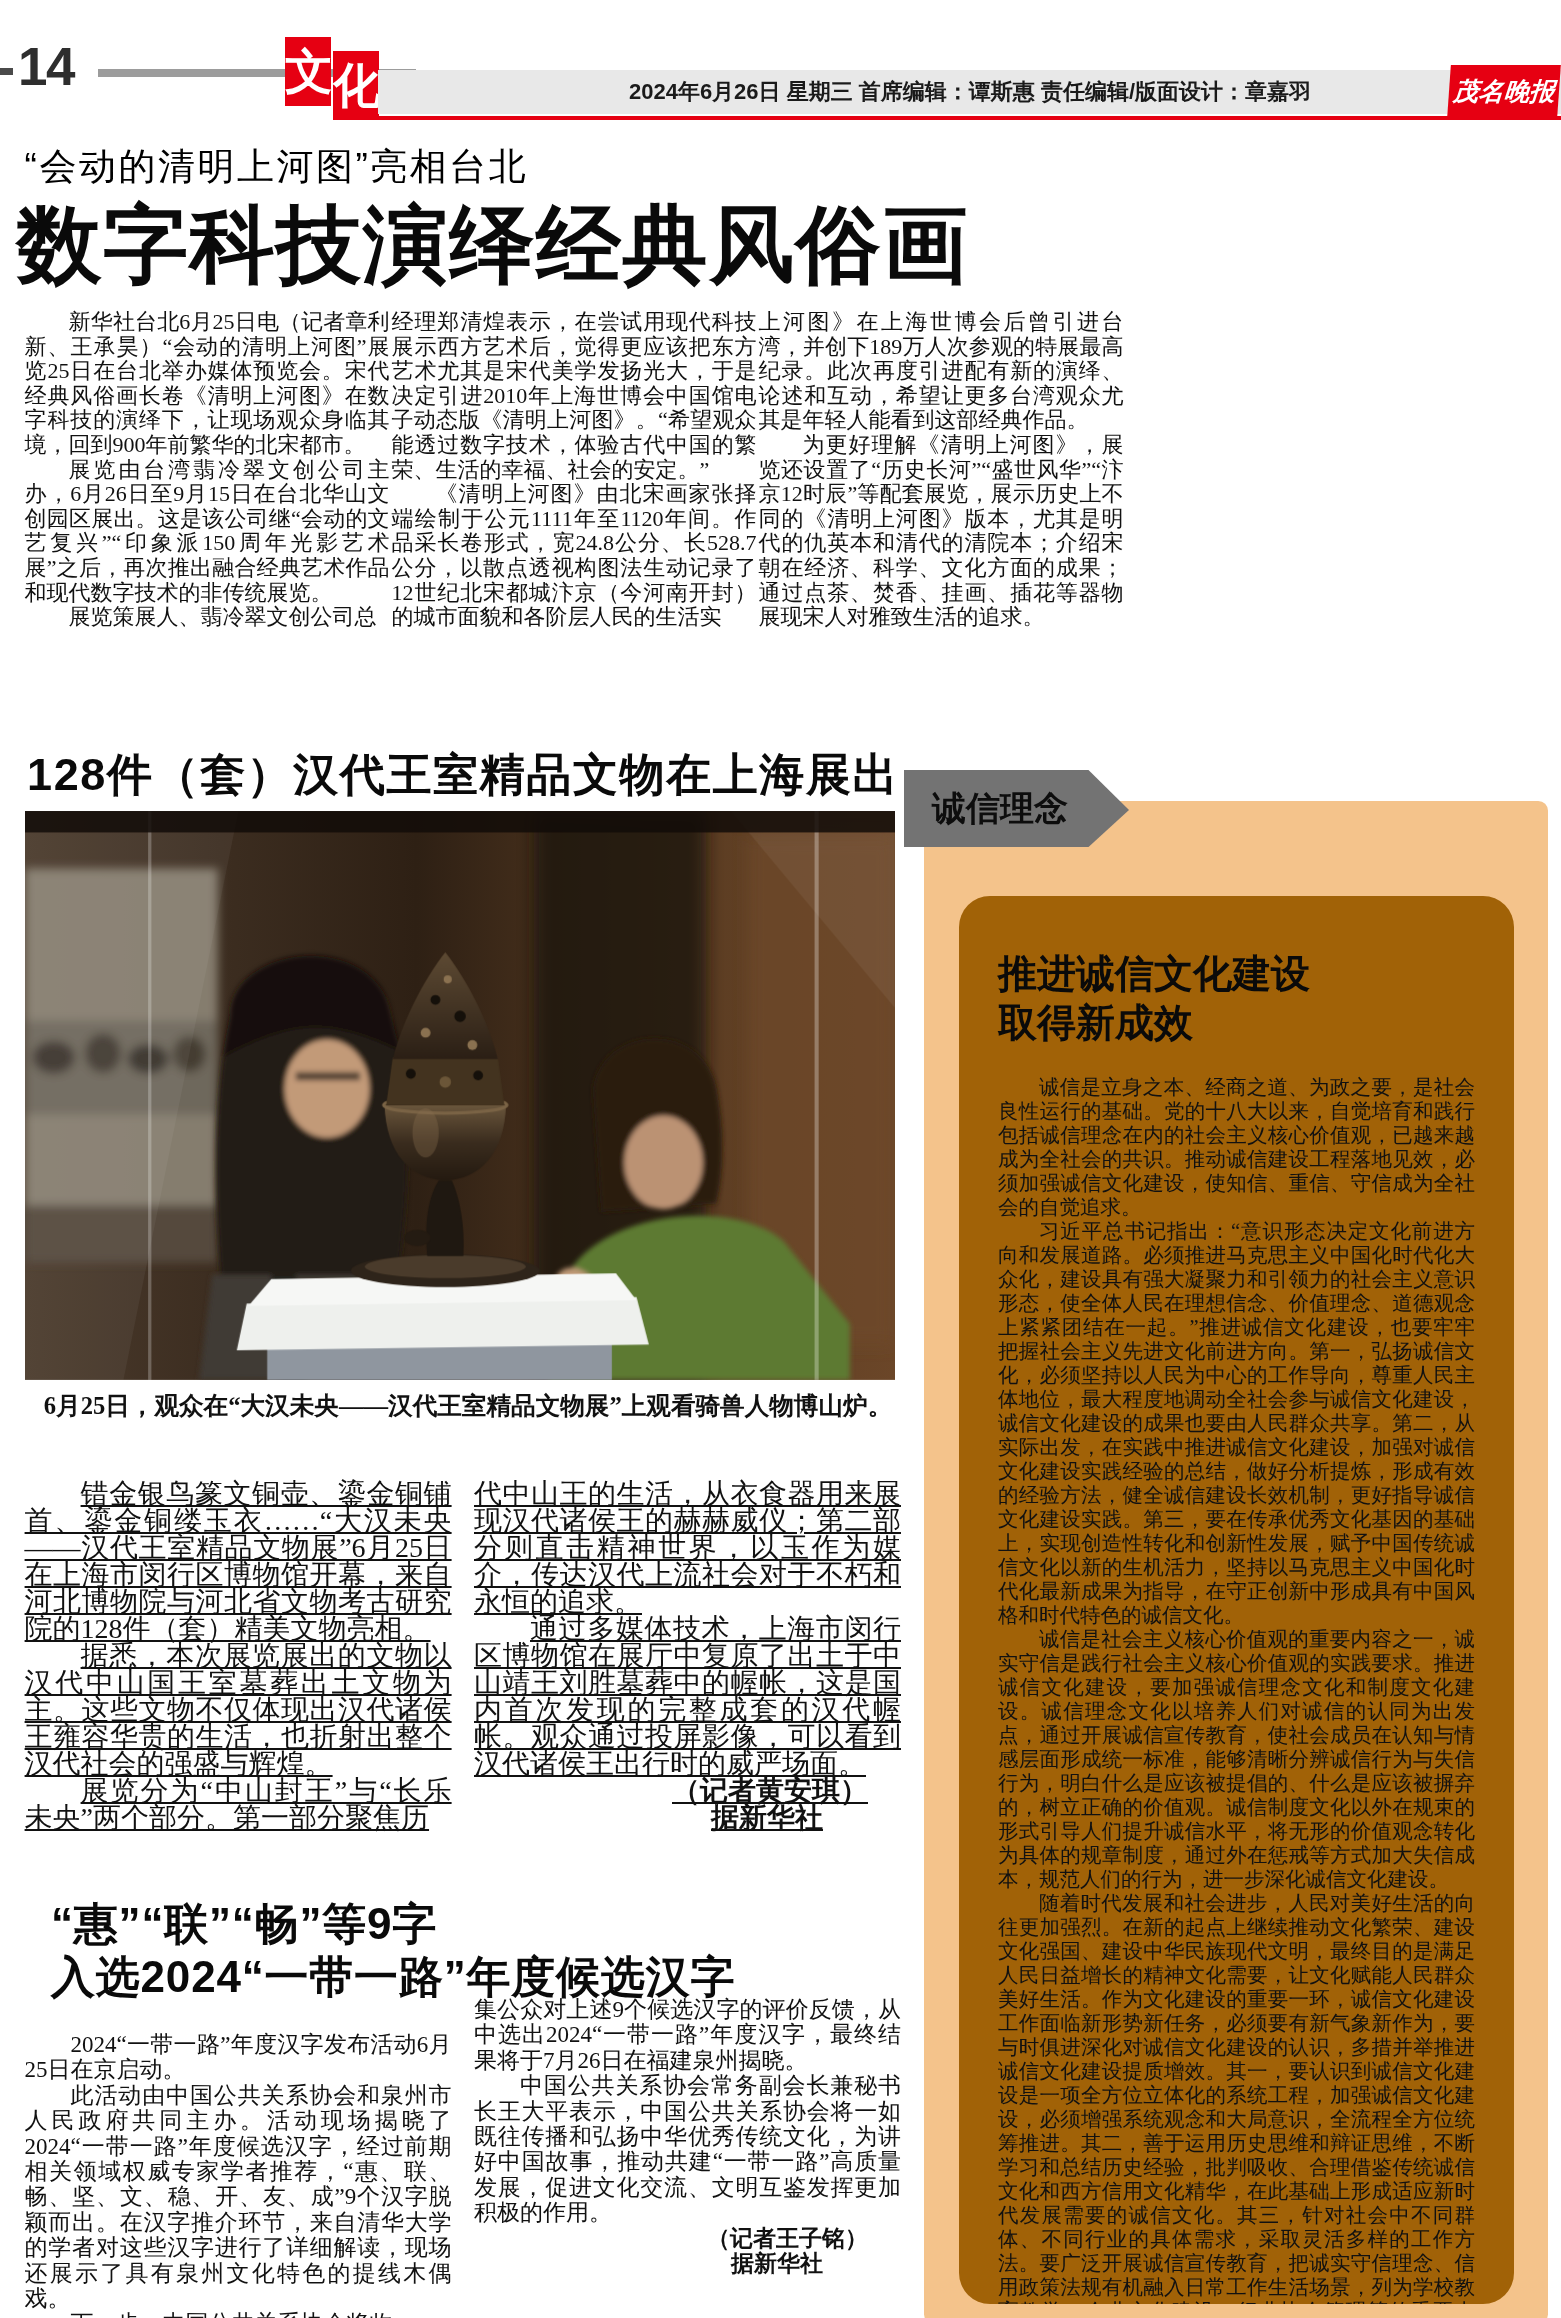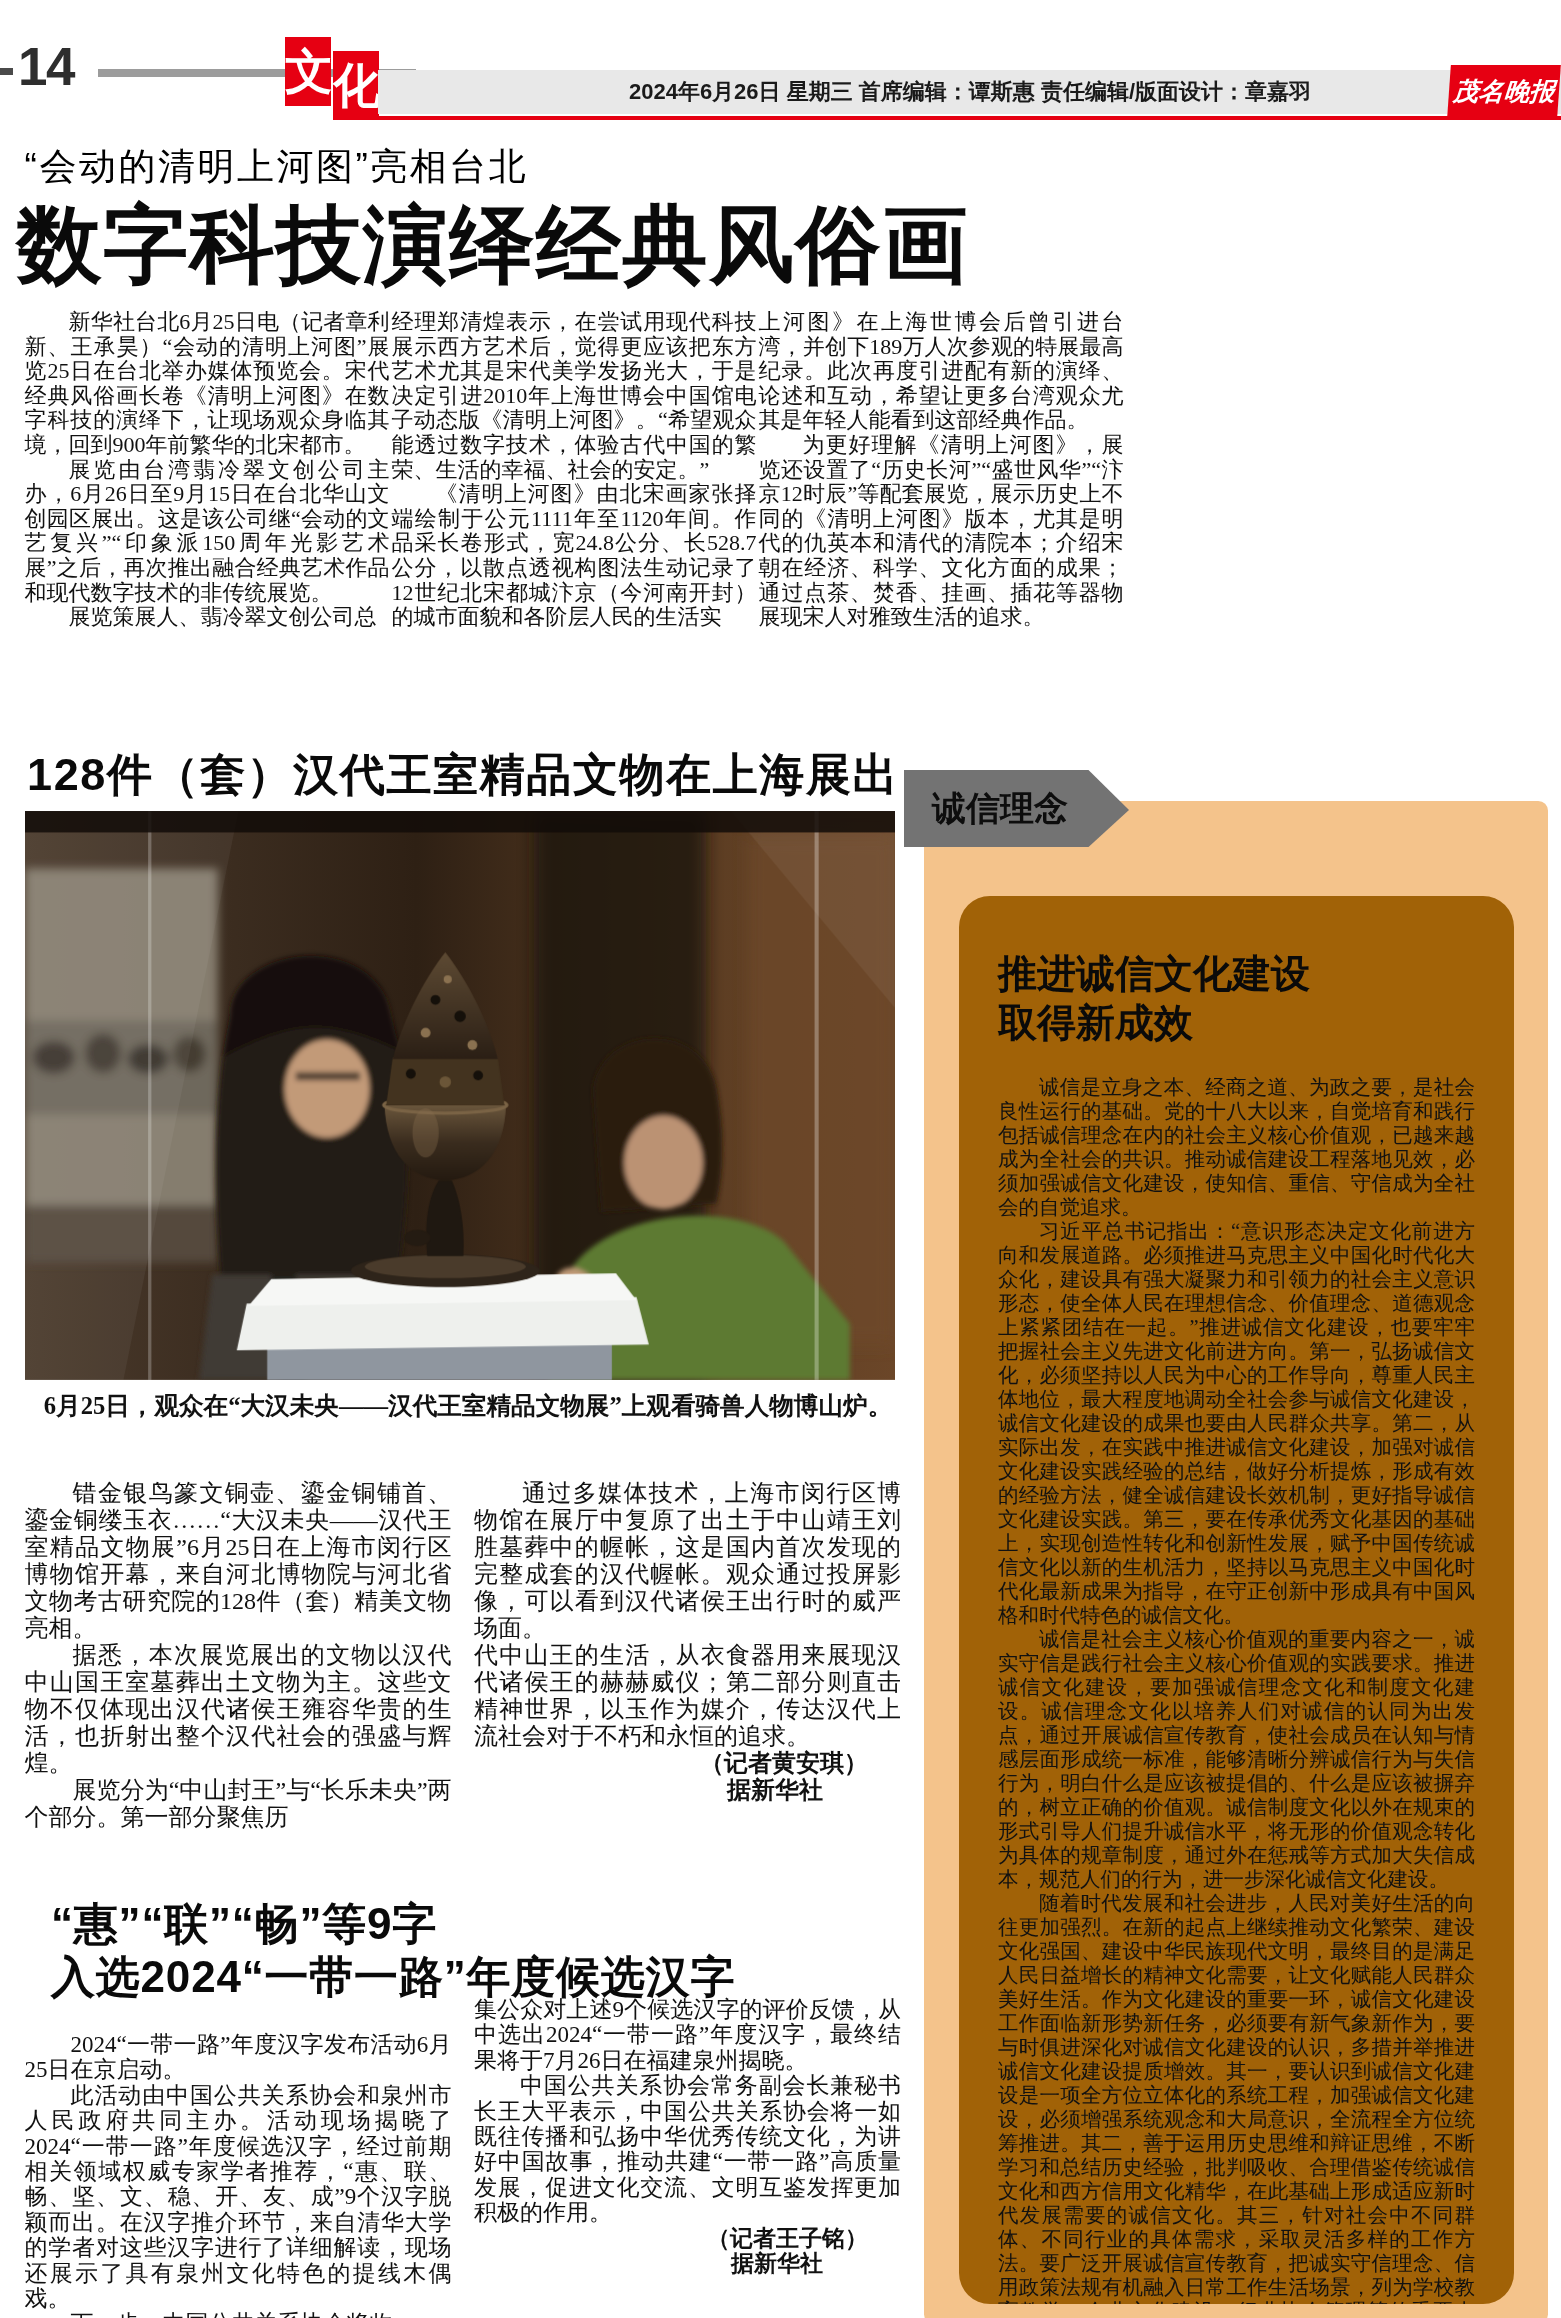--- a/index.html
+++ b/index.html
@@ -28,21 +28,21 @@
   .lead-col{width:365px;font-size:22px;line-height:24.6px;}
   .para{margin:0;text-indent:2em;text-align:justify;}
   .cont{text-indent:0;}
   .byline{margin:0;font-weight:bold;text-align:right;}
   
   .headline2{left:24.6px;top:724px;width:877px;text-align:center;font-size:45px;font-weight:800;letter-spacing:1.6px;color:#0a0a0a;}
   .photo{left:24.6px;top:790px;width:870px;height:569px;}
   .caption{left:33px;top:1367px;width:870px;font-size:24.6px;line-height:36px;font-weight:bold;}
   .caption .l1{text-align:center;margin:0;}
   .caption .l2{text-align:right;padding-right:66px;margin:0;}
-  .body2{font-size:24px;line-height:27px;}
+  .body2{font-size:28px;line-height:27px;text-decoration:underline;}
   .b2l{left:24.6px;top:1459px;width:427px;}
   .b2r{left:474px;top:1459px;width:427px;}
   .by1{padding-right:33px;}
   .by2{padding-right:78px;}
   
   .headline3{left:51px;top:1876px;font-size:44px;line-height:53px;font-weight:800;letter-spacing:0.8px;color:#0a0a0a;}
   .body3{font-size:23px;line-height:25.4px;}
   .b3l{left:24.6px;top:2011px;width:427px;height:305px;overflow:hidden;}
   .b3r{left:474px;top:1976px;width:427px;height:340px;overflow:hidden;}
   
@@ -180,22 +180,22 @@
   <div class="abs caption">
     <p class="l1">6月25日，观众在“大汉未央——汉代王室精品文物展”上观看骑兽人物博山炉。</p>
   </div>
 
   <div class="abs body2 b2l">
     <p class="para">错金银鸟篆文铜壶、鎏金铜铺首、鎏金铜缕玉衣……“大汉未央——汉代王室精品文物展”6月25日在上海市闵行区博物馆开幕，来自河北博物院与河北省文物考古研究院的128件（套）精美文物亮相。</p>
     <p class="para">据悉，本次展览展出的文物以汉代中山国王室墓葬出土文物为主。这些文物不仅体现出汉代诸侯王雍容华贵的生活，也折射出整个汉代社会的强盛与辉煌。</p>
     <p class="para">展览分为“中山封王”与“长乐未央”两个部分。第一部分聚焦历</p>
   </div>
   <div class="abs body2 b2r">
+    <p class="para cont">代中山王的生活，从衣食器用来展现汉代诸侯王的赫赫威仪；第二部分则直击精神世界，以玉作为媒介，传达汉代上流社会对于不朽和永恒的追求。</p>
     <p class="para">通过多媒体技术，上海市闵行区博物馆在展厅中复原了出土于中山靖王刘胜墓葬中的幄帐，这是国内首次发现的完整成套的汉代幄帐。观众通过投屏影像，可以看到汉代诸侯王出行时的威严场面。</p>
-    <p class="para cont">代中山王的生活，从衣食器用来展现汉代诸侯王的赫赫威仪；第二部分则直击精神世界，以玉作为媒介，传达汉代上流社会对于不朽和永恒的追求。</p>
     <p class="byline by1">（记者黄安琪）</p>
     <p class="byline by2">据新华社</p>
   </div>
 
   <div class="abs headline3 sans">
     <div>“惠”“联”“畅”等9字</div>
     <div>入选2024“一带一路”年度候选汉字</div>
   </div>
 
   <div class="abs body3 b3l">

